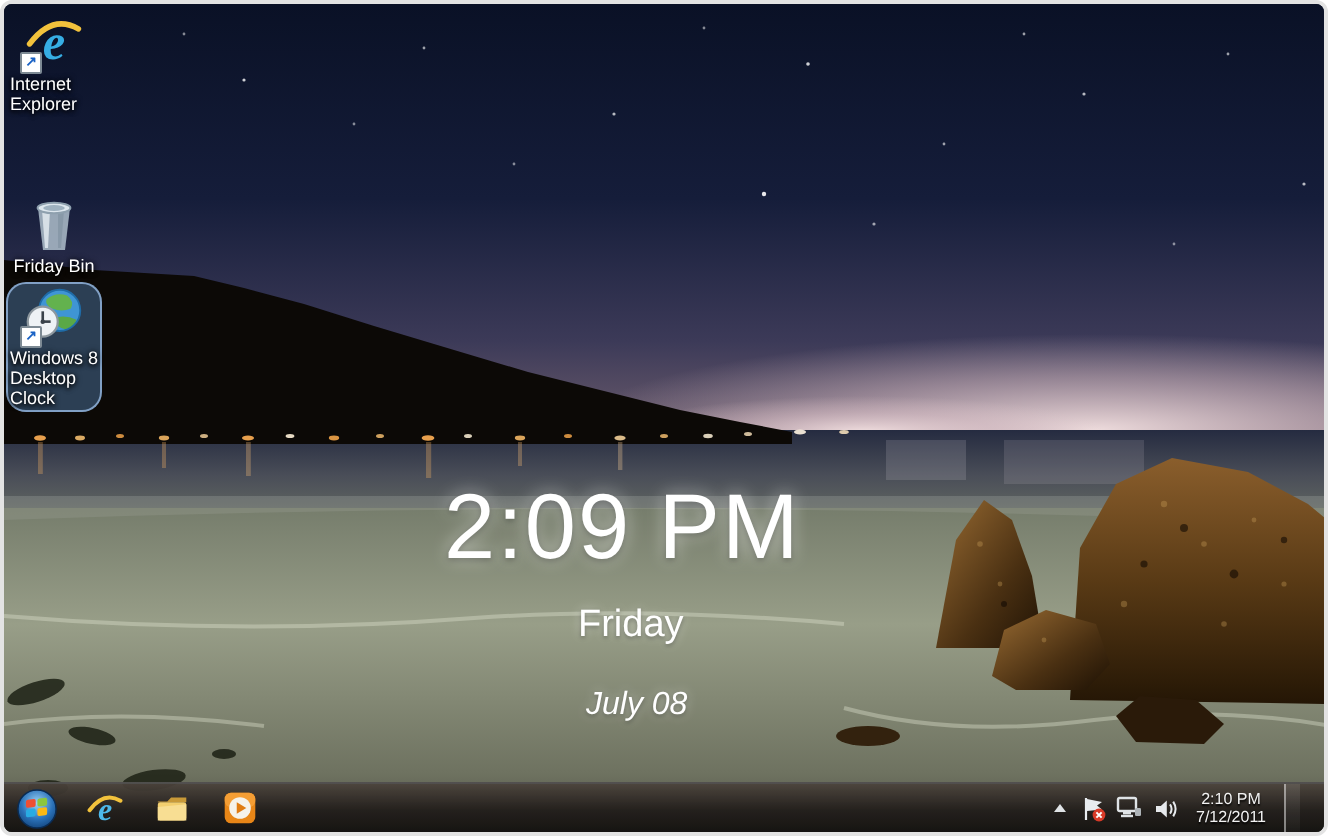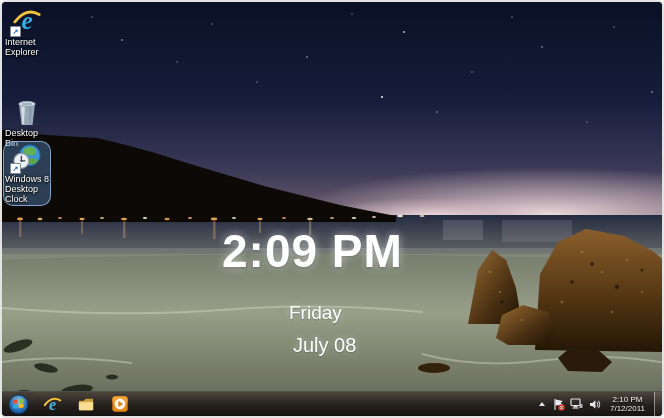--- a/index.html
+++ b/index.html
@@ -19,41 +19,42 @@
     margin-top:1px;color:#fff;font-size:9px;line-height:10px;text-align:left;
     text-shadow:0 1px 2px #000,0 0 3px #000;max-width:44px;word-wrap:break-word;
   }
   .shortcut-badge{
     position:absolute;left:-1px;bottom:-1px;width:9px;height:9px;background:#fff;
     border:1px solid #7d8a94;border-radius:1px;display:flex;align-items:center;justify-content:center;
     font-size:7px;color:#1a62c5;font-weight:bold;line-height:7px;
   }
   
   .gadget-time{
-    position:absolute;left:220px;top:222px;color:#fff;font-size:46px;font-weight:700;
+    position:absolute;left:220px;top:234px;color:#fff;font-size:46px;font-weight:400;
     letter-spacing:1px;text-shadow:0 0 9px rgba(255,255,255,.55),0 1px 3px rgba(0,0,0,.35);
   }
   .gadget-day{
     position:absolute;left:287px;top:300px;color:#fff;font-size:19px;font-weight:300;
     text-shadow:0 0 6px rgba(255,255,255,.45),0 1px 2px rgba(0,0,0,.35);
   }
   .gadget-date{
-    position:absolute;left:291px;top:332px;color:#fff;font-size:20px;font-weight:300;
+    position:absolute;left:291px;top:342px;color:#fff;font-size:16px;font-weight:300;
     text-shadow:0 0 6px rgba(255,255,255,.45),0 1px 2px rgba(0,0,0,.35);
+    font-style:italic;
   }
   
   .taskbar{
     position:absolute;left:0;right:0;bottom:0;height:24px;
     background:linear-gradient(rgba(74,66,59,.93),rgba(34,30,27,.96) 55%,rgba(20,18,16,.97));
     border-top:1px solid rgba(255,255,255,.25);
     display:flex;align-items:center;
   }
   .tb-left{display:flex;align-items:center;gap:8px;padding-left:3px;}
   .tb-btn{width:26px;height:22px;display:flex;align-items:center;justify-content:center;border-radius:2px;}
-  .tray{margin-left:auto;display:flex;align-items:center;gap:5px;padding-right:0;height:100%;}
+  .tray{margin-left:auto;display:flex;align-items:center;gap:5px;padding-right:12px;height:100%;}
   .tray-clock{
     text-align:center;color:#f2f2f2;font-size:8px;line-height:9px;padding:0 4px;
     text-shadow:0 1px 1px #000;
   }
   .show-desktop{
     width:7px;height:100%;border-left:1px solid rgba(255,255,255,.45);
     background:linear-gradient(rgba(255,255,255,.10),rgba(255,255,255,.03));
   }
   .tray-arrow{
     width:0;height:0;border-left:3px solid transparent;border-right:3px solid transparent;
@@ -224,21 +225,21 @@
   <div class="icon-item" style="top:93px">
     <span class="icon-art">
       <svg width="28" height="30" viewBox="0 0 28 30">
         <path d="M6 7 L22 7 L19.5 28 L8.5 28 Z" fill="#aebecb" opacity="0.85"></path>
         <path d="M8 8 L12 8 L11 27 L9.5 27 Z" fill="#e6edf3" opacity="0.8"></path>
         <path d="M16 8 L19 8 L17.5 27 L16 27 Z" fill="#8496a5" opacity="0.8"></path>
         <ellipse cx="14" cy="7" rx="8.2" ry="2.6" fill="#dde7ee" stroke="#8ea0ae" stroke-width="1"></ellipse>
         <ellipse cx="14" cy="7" rx="5.4" ry="1.5" fill="#9fb2c0"></ellipse>
       </svg>
     </span>
-    <span class="icon-label">Desktop Bin</span>
+    <span class="icon-label">Friday Bin</span>
   </div>
 
   <div class="icon-item selected" style="top:139px">
     <span class="icon-art">
       <svg width="30" height="30" viewBox="0 0 32 32">
         <circle cx="19" cy="13" r="11" fill="#3f95d4"></circle>
         <path d="M12 7 Q17 3 23 5 Q27 8 25 12 Q20 14 15 12 Q11 10 12 7 Z" fill="#63b24e"></path>
         <path d="M16 17 Q22 15 28 18 Q27 22 22 23 Q17 22 16 17 Z" fill="#5aa847"></path>
         <circle cx="19" cy="13" r="11" fill="none" stroke="#1f6ca8" stroke-width="1"></circle>
         <circle cx="10" cy="19" r="8" fill="#eef2f5" stroke="#8d979e" stroke-width="1.2"></circle>

